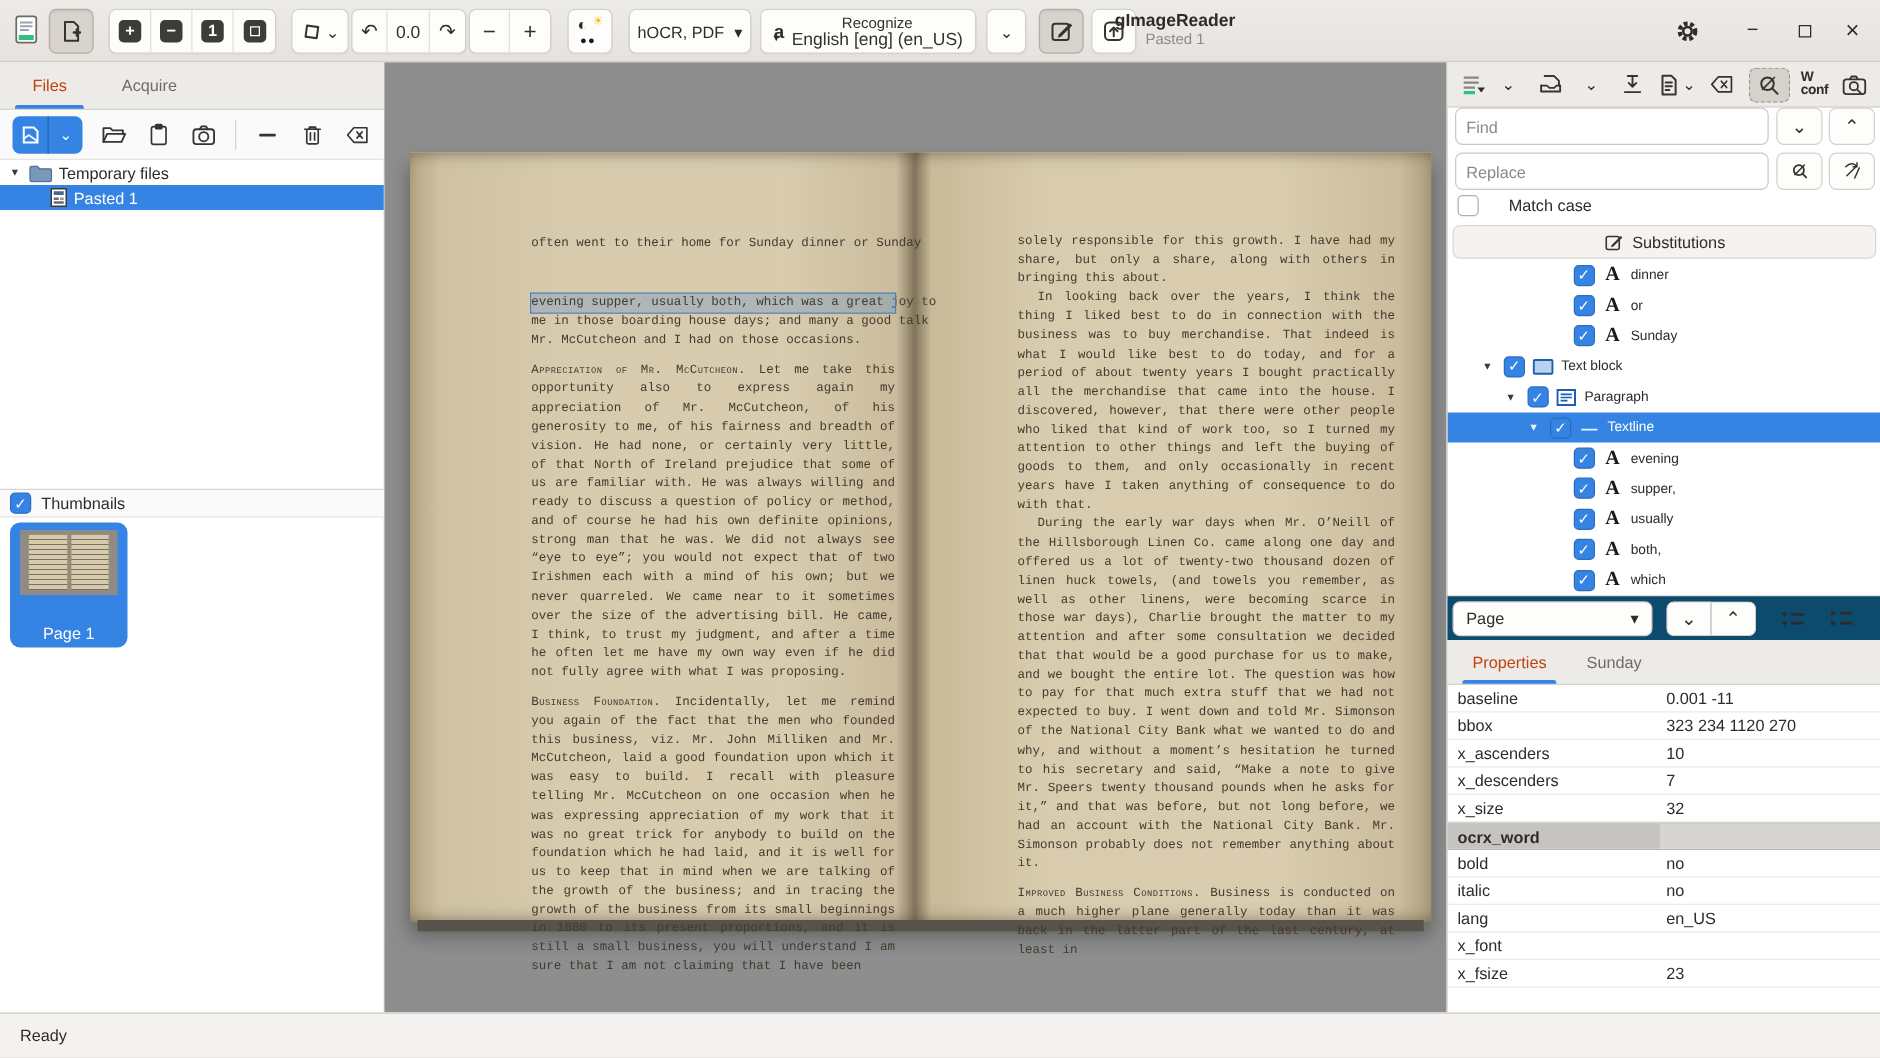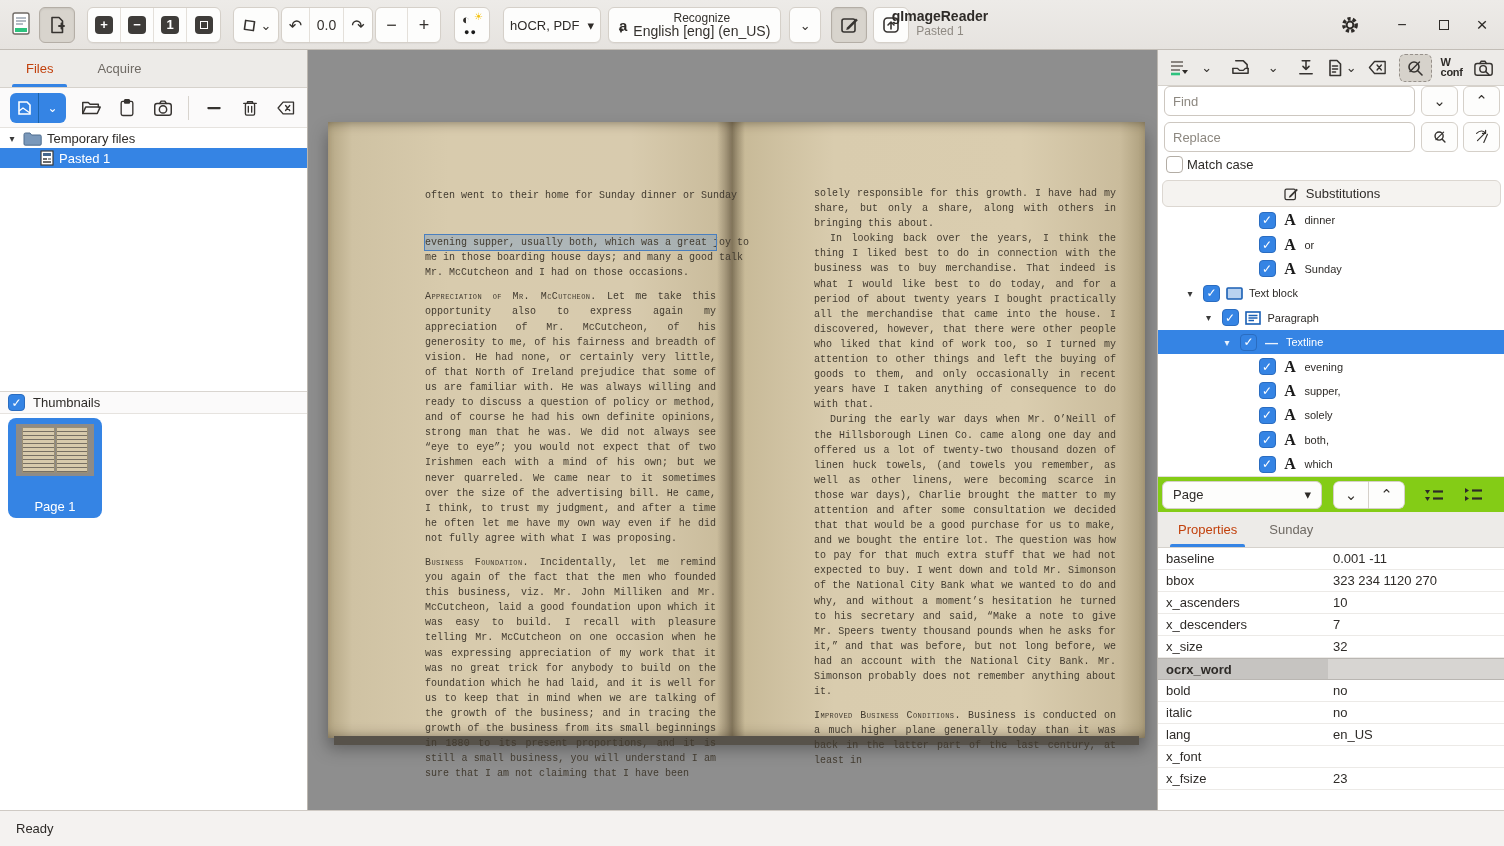--- a/index.html
+++ b/index.html
@@ -85,33 +85,33 @@
 
   
   #right-panel { position:absolute; left:1157px; top:50px; width:347px; height:760px; background:#fff; border-left:1px solid #bcb7b0; }
   #ocr-toolbar { height:36px; background:#edebe8; border-bottom:1px solid #d6d2cc; display:flex; align-items:center; gap:9px; padding:0 7px; }
   .chev { font-size:13px; color:#34312d; }
   #findrep-toggle { width:36px; height:28px; background:#d6d2cb; border:1px dashed #96908a; border-radius:6px; display:flex; align-items:center; justify-content:center; cursor:pointer; }
   #wconf { font-size:11px; font-weight:bold; line-height:9.5px; letter-spacing:-0.3px; text-align:left; cursor:pointer; }
   .inp { position:absolute; left:6px; width:251px; height:30px; border:1px solid #cdc7c0; border-radius:6px; padding:0 8px; font-size:13px; color:#2e2b28; background:#fff; }
   .inp::placeholder { color:#8d8880; }
   .side-btn { position:absolute; width:37px; height:30px; background:#fdfdfc; border:1px solid #d5d0c9; border-radius:6px; display:flex; align-items:center; justify-content:center; cursor:pointer; }
-  #match-row { position:absolute; left:8px; top:106px; display:flex; align-items:center; gap:4px; }
+  #match-row { position:absolute; left:8px; top:106px; display:flex; align-items:center; gap:24px; }
   #substitutions-btn { position:absolute; left:4px; top:130px; width:339px; height:27px; background:#f5f3f0; border:1px solid #dcd7d1; border-radius:6px; display:flex; align-items:center; justify-content:center; gap:7px; font-size:13px; cursor:pointer; }
   #ocr-tree { position:absolute; left:0; top:158px; width:100%; height:268px; overflow:hidden; }
   .otree-row { height:24.4px; display:flex; align-items:center; gap:6px; cursor:pointer; }
   .otree-row.selected { background:#3584e4; color:#fff; }
   .otree-row .expander { width:14px; font-size:10px; color:#3a3a3a; text-align:center; }
   .otree-row.selected .expander { color:#eaf2fc; }
   .titem-icon { width:17px; display:flex; align-items:center; justify-content:center; }
   .titem-icon.word { font-family:"Liberation Serif",serif; font-weight:bold; font-size:16px; color:#1a1a1a; }
   .titem-icon.line { font-weight:bold; color:#4a4a4a; }
   .otree-row.selected .titem-icon.line { color:#eaf2fc; }
   .tlabel { font-size:11px; }
-  #page-row { position:absolute; left:0; top:426px; width:100%; height:36px; background:#84cc16; border-top:1px solid #e2ded9; display:flex; align-items:center; padding:0 4px; gap:5px; }
+  #page-row { position:absolute; left:0; top:426px; width:100%; height:36px; background:#0c4a6e; border-top:1px solid #e2ded9; display:flex; align-items:center; padding:0 4px; gap:5px; }
   #page-combo { width:160px; height:28px; background:#fdfdfc; border:1px solid #d5d0c9; border-radius:6px; display:flex; align-items:center; justify-content:space-between; padding:0 10px; cursor:pointer; }
   .mini-btn { width:36px; height:28px; background:#fdfdfc; border:1px solid #d5d0c9; display:flex; align-items:center; justify-content:center; cursor:pointer; }
   .flat-ic { width:34px; height:26px; display:flex; align-items:center; justify-content:center; cursor:pointer; }
   #prop-tabs { position:absolute; left:0; top:462px; width:100%; height:36px; }
   #props-table { position:absolute; left:0; top:498px; width:100%; }
   .prow { display:flex; height:22px; border-bottom:1px solid #eceae7; align-items:center; }
   .pkey { width:170px; padding-left:8px; }
   .pval { flex:1; padding-left:5px; }
   .prow.phead { border-bottom:1px solid #b9b6b2; border-top:1px solid #b9b6b2; }
   .prow.phead .pkey { background:#c6c4c1; font-weight:bold; height:100%; display:flex; align-items:center; }
@@ -503,21 +503,21 @@
       <div class="otree-row" style="padding-left: 80.5px;">
         <span class="expander"></span>
         <span class="cbx on">✓</span>
         <span class="titem-icon word">A</span>
         <span class="tlabel">supper,</span>
       </div>
       <div class="otree-row" style="padding-left: 80.5px;">
         <span class="expander"></span>
         <span class="cbx on">✓</span>
         <span class="titem-icon word">A</span>
-        <span class="tlabel">solely</span>
+        <span class="tlabel">usually</span>
       </div>
       <div class="otree-row" style="padding-left: 80.5px;">
         <span class="expander"></span>
         <span class="cbx on">✓</span>
         <span class="titem-icon word">A</span>
         <span class="tlabel">both,</span>
       </div>
       <div class="otree-row" style="padding-left: 80.5px;">
         <span class="expander"></span>
         <span class="cbx on">✓</span>

